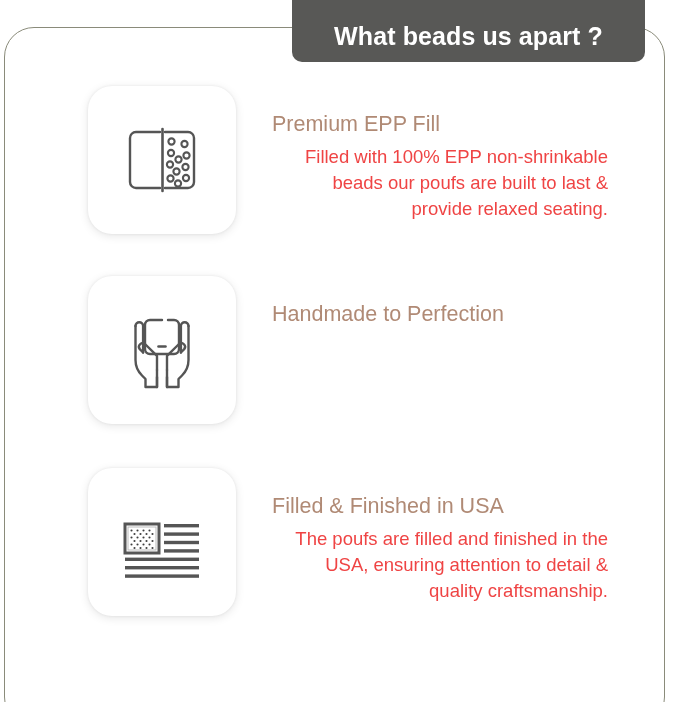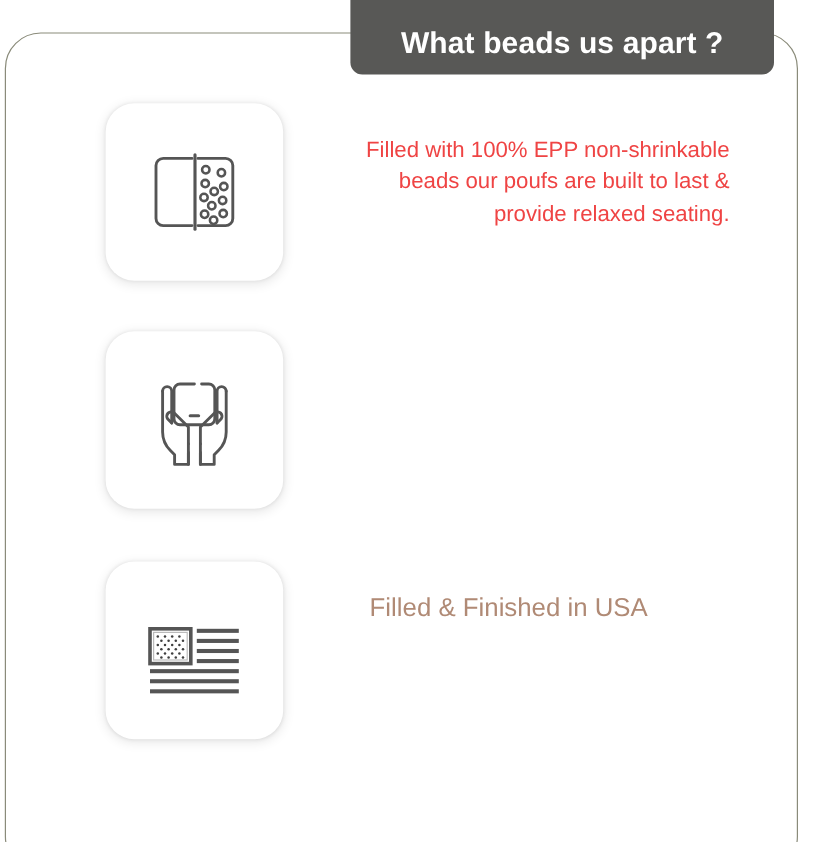--- a/index.html
+++ b/index.html
@@ -106,21 +106,21 @@
     color: #ef4444;
     font-size: 18.5px;
     line-height: 1.42;
     font-weight: normal;
     text-align: right;
   }
 
   
   .feature.row-1 { margin-bottom: 42px; }
   .feature.row-2 { margin-bottom: 44px; }
-  .feature.row-3 { margin-bottom: 0; gap: 36px; }
+  .feature.row-3 { margin-bottom: 0; }
 </style>
 </head>
 <body>
 
 <div id="page">
 
   <div class="frame"></div>
 
   <div class="banner">
     <div class="banner-title">What beads us apart ?</div>
@@ -149,20 +149,21 @@
               <circle cx="71.5" cy="55" r="3.1"></circle>
               <circle cx="62.5" cy="59.5" r="3.1"></circle>
               <circle cx="56.5" cy="66.5" r="3.1"></circle>
               <circle cx="72" cy="66" r="3.1"></circle>
               <circle cx="64" cy="71.5" r="3.1"></circle>
             </g>
           </svg>
         </span>
       </div>
       <div class="feature-text">
+        <div class="feature-title">Premium EPP Fill</div>
         <div class="feature-desc">Filled with 100% EPP non-shrinkable beads our poufs are built to last &amp; provide relaxed seating.</div>
       </div>
     </div>
 
     <div class="feature row-2">
       <div class="icon-tile">
         <span>
           <svg width="96" height="96" viewBox="0 0 96 96" fill="none" stroke="#555555" stroke-width="2.4" stroke-linecap="round" stroke-linejoin="round">
 
             <path d="M48 18 H36 a5 5 0 0 0 -5 5 V47 a5 5 0 0 0 5 5 H60 a5 5 0 0 0 5 -5 V23 a5 5 0 0 0 -5 -5 H54"></path>
@@ -176,20 +177,21 @@
             <path d="M43 68 V85"></path>
 
             <path d="M74.5 24 a3.8 3.8 0 0 0 -7.6 0 V50.5"></path>
             <path d="M74.5 24 V58 c0 7 -2.5 11.5 -6.5 15.5 L64.5 77 V85 H53 V75"></path>
             <path d="M66.9 50.5 l3.3 -3.3 a3.7 3.7 0 0 0 -5.2 -5.2 L53 53.8 V68"></path>
             <path d="M53 68 V85"></path>
           </svg>
         </span>
       </div>
       <div class="feature-text">
+        <div class="feature-title">Handmade to Perfection</div>
       </div>
     </div>
 
     <div class="feature row-3">
       <div class="icon-tile">
         <span>
           <svg width="96" height="96" viewBox="0 0 96 96" fill="none">
 
             <rect x="11" y="30" width="34" height="29" fill="none" stroke="#555555" stroke-width="3"></rect>
             <rect x="14" y="33" width="28" height="23" fill="none" stroke="#bbbbbb" stroke-width="1"></rect>
@@ -229,17 +231,18 @@
 
               <rect x="11" y="63.6" width="74" height="3.4"></rect>
               <rect x="11" y="72" width="74" height="3.4"></rect>
               <rect x="11" y="80.4" width="74" height="3.4"></rect>
             </g>
           </svg>
         </span>
       </div>
       <div class="feature-text">
         <div class="feature-title">Filled &amp; Finished in USA</div>
+        <div class="feature-desc">The poufs are filled and finished in the USA, ensuring attention to detail &amp; quality craftsmanship.</div>
       </div>
     </div>
 
   </div>
 </div>
 
 </body></html>

